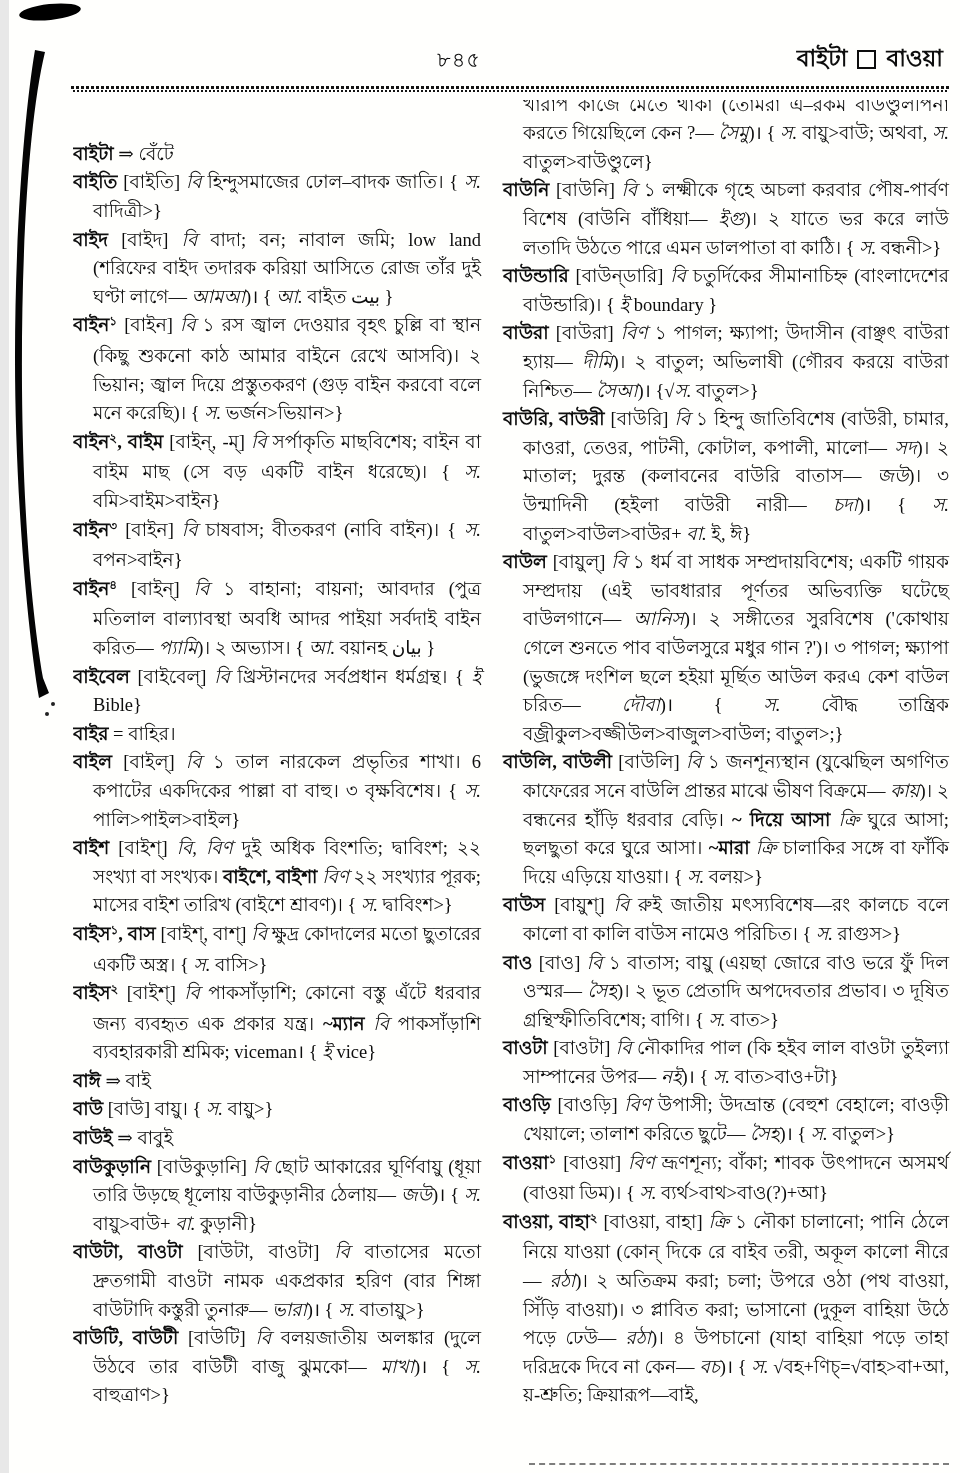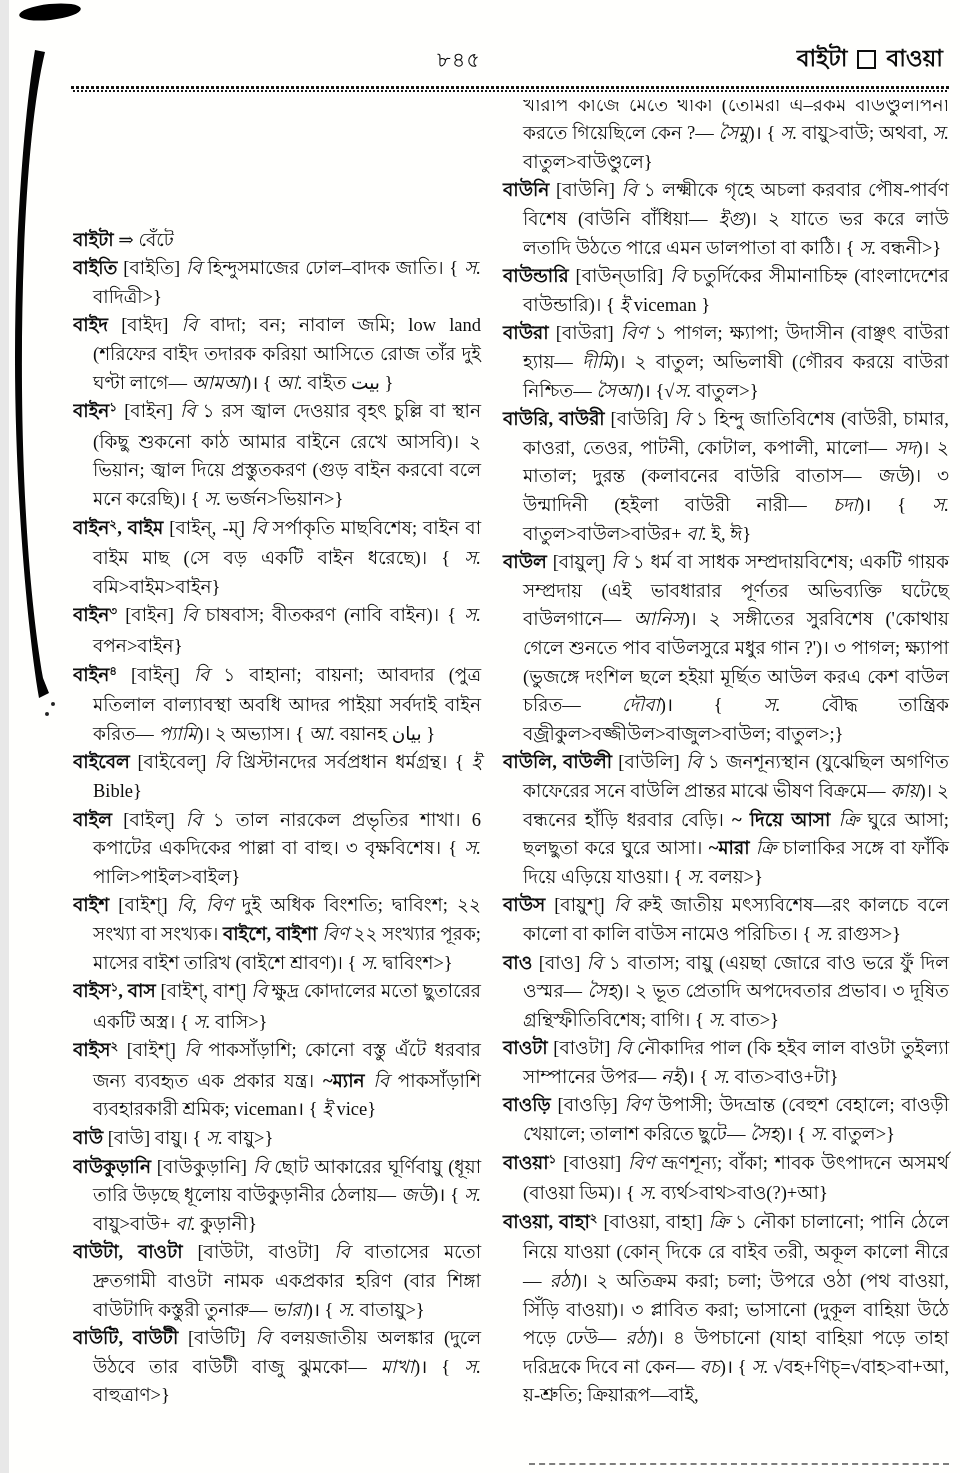--- a/index.html
+++ b/index.html
@@ -61,34 +61,37 @@
   <div class="cols">
     <div class="col left">
         <p class="entry"><span class="seg-b">বাইটা </span><span class="seg-n">⇒ বেঁটে</span></p>
         <p class="entry"><span class="seg-b">বাইতি </span><span class="seg-n">[বাইতি] </span><span class="seg-i">বি </span><span class="seg-n">হিন্দুসমাজের ঢোল–বাদক জাতি। { </span><span class="seg-i">স.</span><span class="seg-n"> বাদিত্রী&gt;}</span></p>
         <p class="entry"><span class="seg-b">বাইদ </span><span class="seg-n">[বাইদ] </span><span class="seg-i">বি </span><span class="seg-n">বাদা; বন; নাবাল জমি; low land (শরিফের বাইদ তদারক করিয়া আসিতে রোজ তাঁর দুই ঘণ্টা লাগে— </span><span class="seg-i">আমআ</span><span class="seg-n">)। { </span><span class="seg-i">আ.</span><span class="seg-n"> বাইত بيت }</span></p>
         <p class="entry"><span class="seg-b">বাইন</span><span class="seg-s">১</span><span class="seg-n"> [বাইন] </span><span class="seg-i">বি </span><span class="seg-n">১ রস জ্বাল দেওয়ার বৃহৎ চুল্লি বা স্থান (কিছু শুকনো কাঠ আমার বাইনে রেখে আসবি)। ২ ভিয়ান; জ্বাল দিয়ে প্রস্তুতকরণ (গুড় বাইন করবো বলে মনে করেছি)। { </span><span class="seg-i">স.</span><span class="seg-n"> ভর্জন&gt;ভিয়ান&gt;}</span></p>
         <p class="entry"><span class="seg-b">বাইন</span><span class="seg-s">২</span><span class="seg-b">, বাইম </span><span class="seg-n">[বাইন্, -ম্] </span><span class="seg-i">বি </span><span class="seg-n">সর্পাকৃতি মাছবিশেষ; বাইন বা বাইম মাছ (সে বড় একটি বাইন ধরেছে)। { </span><span class="seg-i">স.</span><span class="seg-n"> বমি&gt;বাইম&gt;বাইন}</span></p>
         <p class="entry"><span class="seg-b">বাইন</span><span class="seg-s">৩</span><span class="seg-n"> [বাইন] </span><span class="seg-i">বি </span><span class="seg-n">চাষবাস; বীতকরণ (নাবি বাইন)। { </span><span class="seg-i">স.</span><span class="seg-n"> বপন&gt;বাইন}</span></p>
         <p class="entry"><span class="seg-b">বাইন</span><span class="seg-s">৪</span><span class="seg-n"> [বাইন্] </span><span class="seg-i">বি </span><span class="seg-n">১ বাহানা; বায়না; আবদার (পুত্র মতিলাল বাল্যাবস্থা অবধি আদর পাইয়া সর্বদাই বাইন করিত— </span><span class="seg-i">প্যামি</span><span class="seg-n">)। ২ অভ্যাস। { </span><span class="seg-i">আ.</span><span class="seg-n"> বয়ানহ بيان }</span></p>
         <p class="entry"><span class="seg-b">বাইবেল </span><span class="seg-n">[বাইবেল্] </span><span class="seg-i">বি </span><span class="seg-n">খ্রিস্টানদের সর্বপ্রধান ধর্মগ্রন্থ। { </span><span class="seg-i">ই</span><span class="seg-n"> Bible}</span></p>
+        <p class="entry"><span class="seg-b">বাইর </span><span class="seg-n">= বাহির।</span></p>
         <p class="entry"><span class="seg-b">বাইল </span><span class="seg-n">[বাইল্] </span><span class="seg-i">বি </span><span class="seg-n">১ তাল নারকেল প্রভৃতির শাখা। 6 কপাটের একদিকের পাল্লা বা বাহু। ৩ বৃক্ষবিশেষ। { </span><span class="seg-i">স.</span><span class="seg-n"> পালি&gt;পাইল&gt;বাইল}</span></p>
         <p class="entry"><span class="seg-b">বাইশ </span><span class="seg-n">[বাইশ্] </span><span class="seg-i">বি, বিণ </span><span class="seg-n">দুই অধিক বিংশতি; দ্বাবিংশ; ২২ সংখ্যা বা সংখ্যক। </span><span class="seg-b">বাইশে, বাইশা </span><span class="seg-i">বিণ </span><span class="seg-n">২২ সংখ্যার পূরক; মাসের বাইশ তারিখ (বাইশে শ্রাবণ)। { </span><span class="seg-i">স.</span><span class="seg-n"> দ্বাবিংশ&gt;}</span></p>
         <p class="entry"><span class="seg-b">বাইস</span><span class="seg-s">১</span><span class="seg-b">, বাস </span><span class="seg-n">[বাইশ্, বাশ্] </span><span class="seg-i">বি </span><span class="seg-n">ক্ষুদ্র কোদালের মতো ছুতারের একটি অস্ত্র। { </span><span class="seg-i">স.</span><span class="seg-n"> বাসি&gt;}</span></p>
         <p class="entry"><span class="seg-b">বাইস</span><span class="seg-s">২</span><span class="seg-n"> [বাইশ্] </span><span class="seg-i">বি </span><span class="seg-n">পাকসাঁড়াশি; কোনো বস্তু এঁটে ধরবার জন্য ব্যবহৃত এক প্রকার যন্ত্র। </span><span class="seg-b">~ম্যান </span><span class="seg-i">বি </span><span class="seg-n">পাকসাঁড়াশি ব্যবহারকারী শ্রমিক; viceman। { </span><span class="seg-i">ই</span><span class="seg-n"> vice}</span></p>
+        <p class="entry"><span class="seg-b">বাঈ </span><span class="seg-n">⇒ বাই</span></p>
         <p class="entry"><span class="seg-b">বাউ </span><span class="seg-n">[বাউ] বায়ু। { </span><span class="seg-i">স.</span><span class="seg-n"> বায়ু&gt;}</span></p>
+        <p class="entry"><span class="seg-b">বাউই </span><span class="seg-n">⇒ বাবুই</span></p>
         <p class="entry"><span class="seg-b">বাউকুড়ানি </span><span class="seg-n">[বাউকুড়ানি] </span><span class="seg-i">বি </span><span class="seg-n">ছোট আকারের ঘূর্ণিবায়ু (ধূয়া তারি উড়ছে ধূলোয় বাউকুড়ানীর ঠেলায়— </span><span class="seg-i">জউ</span><span class="seg-n">)। { </span><span class="seg-i">স.</span><span class="seg-n"> বায়ু&gt;বাউ+ </span><span class="seg-i">বা.</span><span class="seg-n"> কুড়ানী}</span></p>
         <p class="entry"><span class="seg-b">বাউটা, বাওটা </span><span class="seg-n">[বাউটা, বাওটা] </span><span class="seg-i">বি </span><span class="seg-n">বাতাসের মতো দ্রুতগামী বাওটা নামক একপ্রকার হরিণ (বার শিঙ্গা বাউটাদি কস্তুরী তুনারু— </span><span class="seg-i">ভারা</span><span class="seg-n">)। { </span><span class="seg-i">স.</span><span class="seg-n"> বাতায়ু&gt;}</span></p>
         <p class="entry"><span class="seg-b">বাউটি, বাউটী </span><span class="seg-n">[বাউটি] </span><span class="seg-i">বি </span><span class="seg-n">বলয়জাতীয় অলঙ্কার (দুলে উঠবে তার বাউটী বাজু ঝুমকো— </span><span class="seg-i">মাখা</span><span class="seg-n">)। { </span><span class="seg-i">স.</span><span class="seg-n"> বাহুত্রাণ&gt;}</span></p>
       </div>
     <div class="divider"></div>
     <div class="col right">
         <p class="entry cont"><span class="seg-n">খারাপ কাজে মেতে থাকা (তোমরা এ–রকম বাউণ্ডুলীপনা করতে গিয়েছিলে কেন ?— </span><span class="seg-i">সৈমু</span><span class="seg-n">)। { </span><span class="seg-i">স.</span><span class="seg-n"> বায়ু&gt;বাউ; অথবা, </span><span class="seg-i">স.</span><span class="seg-n"> বাতুল&gt;বাউণ্ডুলে}</span></p>
         <p class="entry"><span class="seg-b">বাউনি </span><span class="seg-n">[বাউনি] </span><span class="seg-i">বি </span><span class="seg-n">১ লক্ষ্মীকে গৃহে অচলা করবার পৌষ-পার্বণ বিশেষ (বাউনি বাঁধিয়া— </span><span class="seg-i">ইগু</span><span class="seg-n">)। ২ যাতে ভর করে লাউ লতাদি উঠতে পারে এমন ডালপাতা বা কাঠি। { </span><span class="seg-i">স.</span><span class="seg-n"> বন্ধনী&gt;}</span></p>
-        <p class="entry"><span class="seg-b">বাউন্ডারি </span><span class="seg-n">[বাউন্‌ডারি] </span><span class="seg-i">বি </span><span class="seg-n">চতুর্দিকের সীমানাচিহ্ন (বাংলাদেশের বাউন্ডারি)। { </span><span class="seg-i">ই</span><span class="seg-n"> viceman }</span></p>
+        <p class="entry"><span class="seg-b">বাউন্ডারি </span><span class="seg-n">[বাউন্‌ডারি] </span><span class="seg-i">বি </span><span class="seg-n">চতুর্দিকের সীমানাচিহ্ন (বাংলাদেশের বাউন্ডারি)। { </span><span class="seg-i">ই</span><span class="seg-n"> boundary }</span></p>
         <p class="entry"><span class="seg-b">বাউরা </span><span class="seg-n">[বাউরা] </span><span class="seg-i">বিণ </span><span class="seg-n">১ পাগল; ক্ষ্যাপা; উদাসীন (বাঞ্ছৎ বাউরা হ্যায়— </span><span class="seg-i">দীমি</span><span class="seg-n">)। ২ বাতুল; অভিলাষী (গৌরব করয়ে বাউরা নিশ্চিত— </span><span class="seg-i">সৈআ</span><span class="seg-n">)। {√</span><span class="seg-i">স.</span><span class="seg-n"> বাতুল&gt;}</span></p>
         <p class="entry"><span class="seg-b">বাউরি, বাউরী </span><span class="seg-n">[বাউরি] </span><span class="seg-i">বি </span><span class="seg-n">১ হিন্দু জাতিবিশেষ (বাউরী, চামার, কাওরা, তেওর, পাটনী, কোটাল, কপালী, মালো— </span><span class="seg-i">সদ</span><span class="seg-n">)। ২ মাতাল; দুরন্ত (কলাবনের বাউরি বাতাস— </span><span class="seg-i">জউ</span><span class="seg-n">)। ৩ উন্মাদিনী (হইলা বাউরী নারী— </span><span class="seg-i">চদা</span><span class="seg-n">)। { </span><span class="seg-i">স.</span><span class="seg-n"> বাতুল&gt;বাউল&gt;বাউর+ </span><span class="seg-i">বা.</span><span class="seg-n"> ই, ঈ}</span></p>
         <p class="entry"><span class="seg-b">বাউল </span><span class="seg-n">[বায়ুল্] </span><span class="seg-i">বি </span><span class="seg-n">১ ধর্ম বা সাধক সম্প্রদায়বিশেষ; একটি গায়ক সম্প্রদায় (এই ভাবধারার পূর্ণতর অভিব্যক্তি ঘটেছে বাউলগানে— </span><span class="seg-i">আনিস</span><span class="seg-n">)। ২ সঙ্গীতের সুরবিশেষ ('কোথায় গেলে শুনতে পাব বাউলসুরে মধুর গান ?')। ৩ পাগল; ক্ষ্যাপা (ভুজঙ্গে দংশিল ছলে হইয়া মূর্ছিত আউল করএ কেশ বাউল চরিত— </span><span class="seg-i">দৌবা</span><span class="seg-n">)। { </span><span class="seg-i">স.</span><span class="seg-n"> বৌদ্ধ তান্ত্রিক বজ্রীকুল&gt;বজ্জীউল&gt;বাজুল&gt;বাউল; বাতুল&gt;;}</span></p>
         <p class="entry"><span class="seg-b">বাউলি, বাউলী </span><span class="seg-n">[বাউলি] </span><span class="seg-i">বি </span><span class="seg-n">১ জনশূন্যস্থান (যুঝেছিল অগণিত কাফেরের সনে বাউলি প্রান্তর মাঝে ভীষণ বিক্রমে— </span><span class="seg-i">কায়</span><span class="seg-n">)। ২ বন্ধনের হাঁড়ি ধরবার বেড়ি। </span><span class="seg-b">~ দিয়ে আসা </span><span class="seg-i">ক্রি </span><span class="seg-n">ঘুরে আসা; ছলছুতা করে ঘুরে আসা। </span><span class="seg-b">~মারা </span><span class="seg-i">ক্রি </span><span class="seg-n">চালাকির সঙ্গে বা ফাঁকি দিয়ে এড়িয়ে যাওয়া। { </span><span class="seg-i">স.</span><span class="seg-n"> বলয়&gt;}</span></p>
         <p class="entry"><span class="seg-b">বাউস </span><span class="seg-n">[বায়ুশ্] </span><span class="seg-i">বি </span><span class="seg-n">রুই জাতীয় মৎস্যবিশেষ—রং কালচে বলে কালো বা কালি বাউস নামেও পরিচিত। { </span><span class="seg-i">স.</span><span class="seg-n"> রাগুস&gt;}</span></p>
         <p class="entry"><span class="seg-b">বাও </span><span class="seg-n">[বাও] </span><span class="seg-i">বি </span><span class="seg-n">১ বাতাস; বায়ু (এয়ছা জোরে বাও ভরে ফুঁ দিল ওস্মর— </span><span class="seg-i">সৈহ</span><span class="seg-n">)। ২ ভূত প্রেতাদি অপদেবতার প্রভাব। ৩ দূষিত গ্রন্থিস্ফীতিবিশেষ; বাগি। { </span><span class="seg-i">স.</span><span class="seg-n"> বাত&gt;}</span></p>
         <p class="entry"><span class="seg-b">বাওটা </span><span class="seg-n">[বাওটা] </span><span class="seg-i">বি </span><span class="seg-n">নৌকাদির পাল (কি হইব লাল বাওটা তুইল্যা সাম্পানের উপর— </span><span class="seg-i">নই</span><span class="seg-n">)। { </span><span class="seg-i">স.</span><span class="seg-n"> বাত&gt;বাও+টা}</span></p>
         <p class="entry"><span class="seg-b">বাওড়ি </span><span class="seg-n">[বাওড়ি] </span><span class="seg-i">বিণ </span><span class="seg-n">উপাসী; উদভ্রান্ত (বেহুশ বেহালে; বাওড়ী খেয়ালে; তালাশ করিতে ছুটে— </span><span class="seg-i">সৈহ</span><span class="seg-n">)। { </span><span class="seg-i">স.</span><span class="seg-n"> বাতুল&gt;}</span></p>
         <p class="entry"><span class="seg-b">বাওয়া</span><span class="seg-s">১</span><span class="seg-n"> [বাওয়া] </span><span class="seg-i">বিণ </span><span class="seg-n">ভ্রূণশূন্য; বাঁকা; শাবক উৎপাদনে অসমর্থ (বাওয়া ডিম)। { </span><span class="seg-i">স.</span><span class="seg-n"> ব্যর্থ&gt;বাথ&gt;বাও(?)+আ}</span></p>
         <p class="entry"><span class="seg-b">বাওয়া, বাহা</span><span class="seg-s">২</span><span class="seg-n"> [বাওয়া, বাহা] </span><span class="seg-i">ক্রি </span><span class="seg-n">১ নৌকা চালানো; পানি ঠেলে নিয়ে যাওয়া (কোন্ দিকে রে বাইব তরী, অকূল কালো নীরে— </span><span class="seg-i">রঠা</span><span class="seg-n">)। ২ অতিক্রম করা; চলা; উপরে ওঠা (পথ বাওয়া, সিঁড়ি বাওয়া)। ৩ প্লাবিত করা; ভাসানো (দুকূল বাহিয়া উঠে পড়ে ঢেউ— </span><span class="seg-i">রঠা</span><span class="seg-n">)। ৪ উপচানো (যাহা বাহিয়া পড়ে তাহা দরিদ্রকে দিবে না কেন— </span><span class="seg-i">বচ</span><span class="seg-n">)। { </span><span class="seg-i">স.</span><span class="seg-n"> √বহ+ণিচ্=√বাহ&gt;বা+আ, য়-শ্রুতি; ক্রিয়ারূপ—বাই,</span></p>

